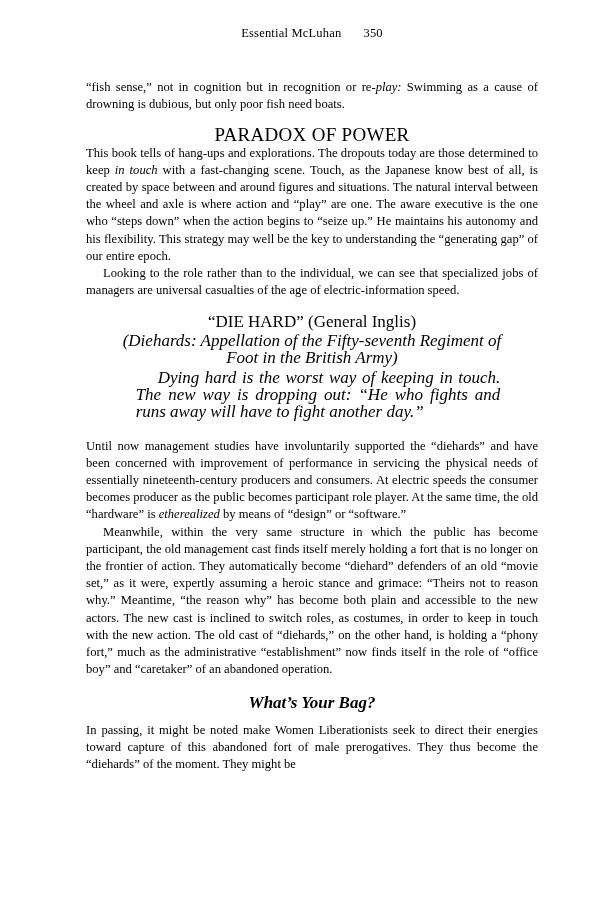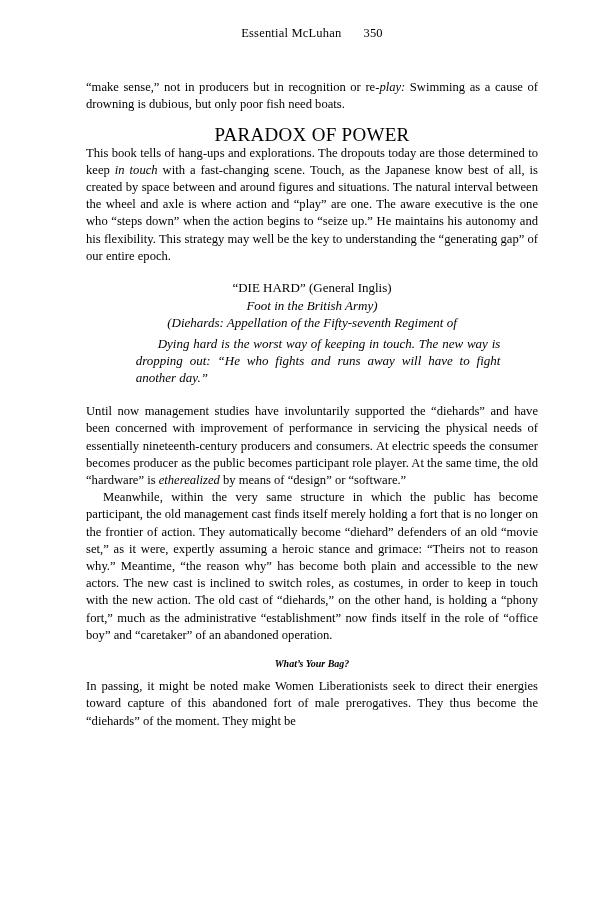--- a/index.html
+++ b/index.html
@@ -48,21 +48,21 @@
     font-size: 19px;
     line-height: 17.2px;
     margin: 13px 0 1px 0;
     letter-spacing: 0.3px;
   }
   .gap-med { height: 14px; }
   .gap-large { height: 17px; }
   .quote-block {
     margin: 0 auto;
     width: 86%;
-    font-size: 13px;
+    font-size: 17px;
     line-height: 17.2px;
   }
   .quote-title {
     text-align: center;
     margin-bottom: 1px;
   }
   .quote-sub {
     text-align: center;
     font-style: italic;
     line-height: 17.2px;
@@ -71,47 +71,48 @@
     font-style: italic;
     text-align: justify;
     margin-top: 3px;
     text-indent: 22px;
     padding: 0 6px 0 18px;
   }
   .subhead-italic {
     text-align: center;
     font-style: italic;
     font-weight: bold;
-    font-size: 10px;
+    font-size: 17px;
     margin: 0 0 9px 0;
   }
   i, em { font-style: italic; }
 </style>
 </head>
 <body>
 
 <div class="page">
 
   <div class="running-head">
     <span>Essential McLuhan</span><span class="folio">350</span>
   </div>
 
-  <p><span>“make sense,” not in producers but in recognition or re-</span><i>play:</i><span> Swimming as a cause of drowning is dubious, but only poor fish need boats.</span></p>
+  <p><span>“fish sense,” not in cognition but in recognition or re-</span><i>play:</i><span> Swimming as a cause of drowning is dubious, but only poor fish need boats.</span></p>
 
   <div class="section-head">PARADOX OF POWER</div>
 
   <p><span>This book tells of hang-ups and explorations. The dropouts today are those determined to keep </span><i>in touch</i><span> with a fast-changing scene. Touch, as the Japanese know best of all, is created by space between and around figures and situations. The natural interval between the wheel and axle is where action and “play” are one. The aware executive is the one who “steps down” when the action begins to “seize up.” He maintains his autonomy and his flexibility. This strategy may well be the key to understanding the “generating gap” of our entire epoch.</span></p>
 
+  <p class="indent">Looking to the role rather than to the individual, we can see that specialized jobs of managers are universal casualties of the age of electric-information speed.</p>
 
   <div class="gap-med"></div>
 
   <div class="quote-block">
     <div class="quote-title">“DIE HARD” (General Inglis)</div>
+    <div class="quote-sub">(Diehards: Appellation of the Fifty-seventh Regiment of</div>
     <div class="quote-sub">Foot in the British Army)</div>
-    <div class="quote-sub">(Diehards: Appellation of the Fifty-seventh Regiment of</div>
     <div class="quote-body">Dying hard is the worst way of keeping in touch. The new way is dropping out: “He who fights and runs away will have to fight another day.”</div>
   </div>
 
   <div class="gap-large"></div>
 
   <p><span>Until now management studies have involuntarily supported the “diehards” and have been concerned with improvement of performance in servicing the physical needs of essentially nineteenth-century producers and consumers. At electric speeds the consumer becomes producer as the public becomes participant role player. At the same time, the old “hardware” is </span><i>etherealized</i><span> by means of “design” or “software.”</span></p>
 
   <p class="indent">Meanwhile, within the very same structure in which the public has become participant, the old management cast finds itself merely holding a fort that is no longer on the frontier of action. They automatically become “diehard” defenders of an old “movie set,” as it were, expertly assuming a heroic stance and grimace: “Theirs not to reason why.” Meantime, “the reason why” has become both plain and accessible to the new actors. The new cast is inclined to switch roles, as costumes, in order to keep in touch with the new action. The old cast of “diehards,” on the other hand, is holding a “phony fort,” much as the administrative “establishment” now finds itself in the role of “office boy” and “caretaker” of an abandoned operation.</p>
 
   <div class="gap-med"></div>

